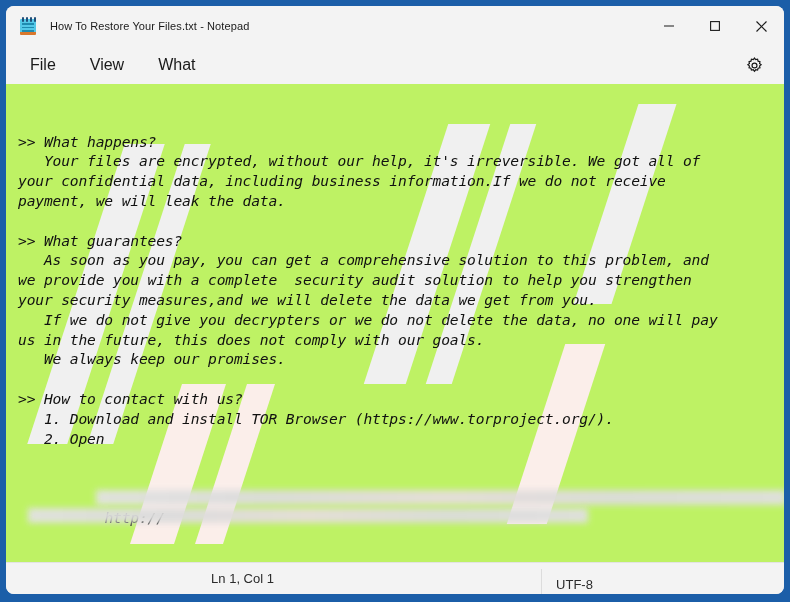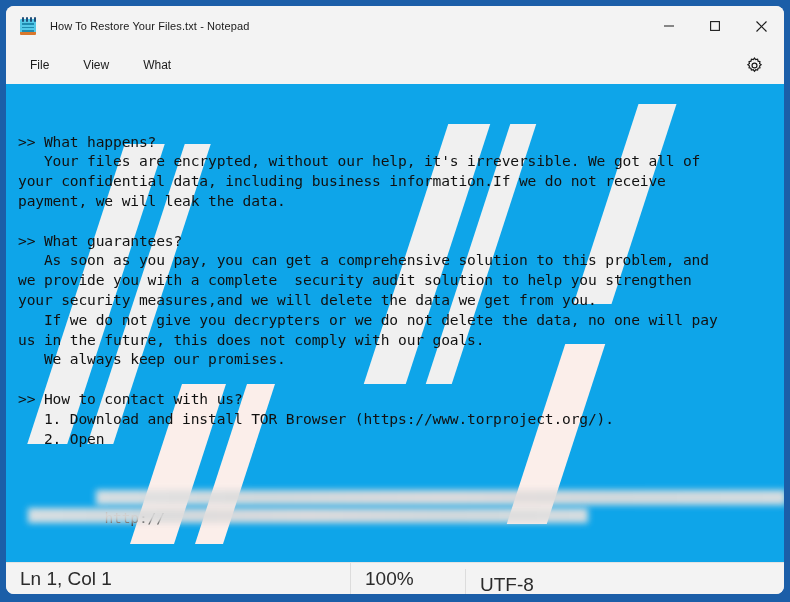--- a/index.html
+++ b/index.html
@@ -105,40 +105,41 @@
   #menu-bar {
     height: 38px;
     flex: 0 0 38px;
     background: #f3f3f3;
     display: flex;
     align-items: center;
     padding-left: 12px;
     box-sizing: border-box;
   }
   .menu-item {
-    font-size: 12px;
+    font-size: 16px;
     color: #1a1a1a;
     padding: 4px 12px;
     border-radius: 4px;
     margin-right: 10px;
     white-space: nowrap;
   }
   #settings-gear {
     margin-left: auto;
     margin-right: 16px;
     width: 28px; height: 28px;
     display: flex; align-items: center; justify-content: center;
   }
 
   
   #editor-area {
     flex: 1 1 auto;
-    background: #0ea5e9;
+    background: #bef264;
     position: relative;
     overflow: hidden;
+    font-style: italic;
   }
   
   .wm {
     position: absolute;
     background: #f0f0f0;
     transform: skewX(-18deg);
     pointer-events: none;
   }
   .wm.pink { background: #fbeeea; }
   #text-layer {
@@ -164,24 +165,25 @@
   .redact-bar.b1 { left: 78px; top: 2px;  width: 690px; height: 15px; }
   .redact-bar.b2 { left: 10px; top: 20px; width: 560px; height: 15px; }
 
   
   #status-bar {
     height: 32px;
     flex: 0 0 32px;
     background: #f3f3f3;
     display: flex;
     align-items: center;
-    font-size: 19px;
+    font-size: 13px;
     color: #2b2b2b;
     border-top: 1px solid #e3e3e3;
     box-sizing: border-box;
+    justify-content: center;
   }
   .status-cell {
     display: flex;
     align-items: center;
     height: 100%;
     padding-left: 14px;
     white-space: nowrap;
   }
   #status-position { width: 330px; }
   #status-zoom     { width: 100px; border-left: 1px solid #dcdcdc; }
@@ -273,18 +275,17 @@
           <span class="redact-bar b1"></span>
           <span class="redact-bar b2"></span>
         </div>
         
         
       </div>
     </div>
 
     <div id="status-bar">
       <div class="status-cell" id="status-position">Ln 1, Col 1</div>
-      <div class="status-cell" id="status-zoom">100%</div>
       <div class="status-cell" id="status-encoding">UTF-8</div>
     </div>
 
   </div>
 </div>
 
 </body></html>

